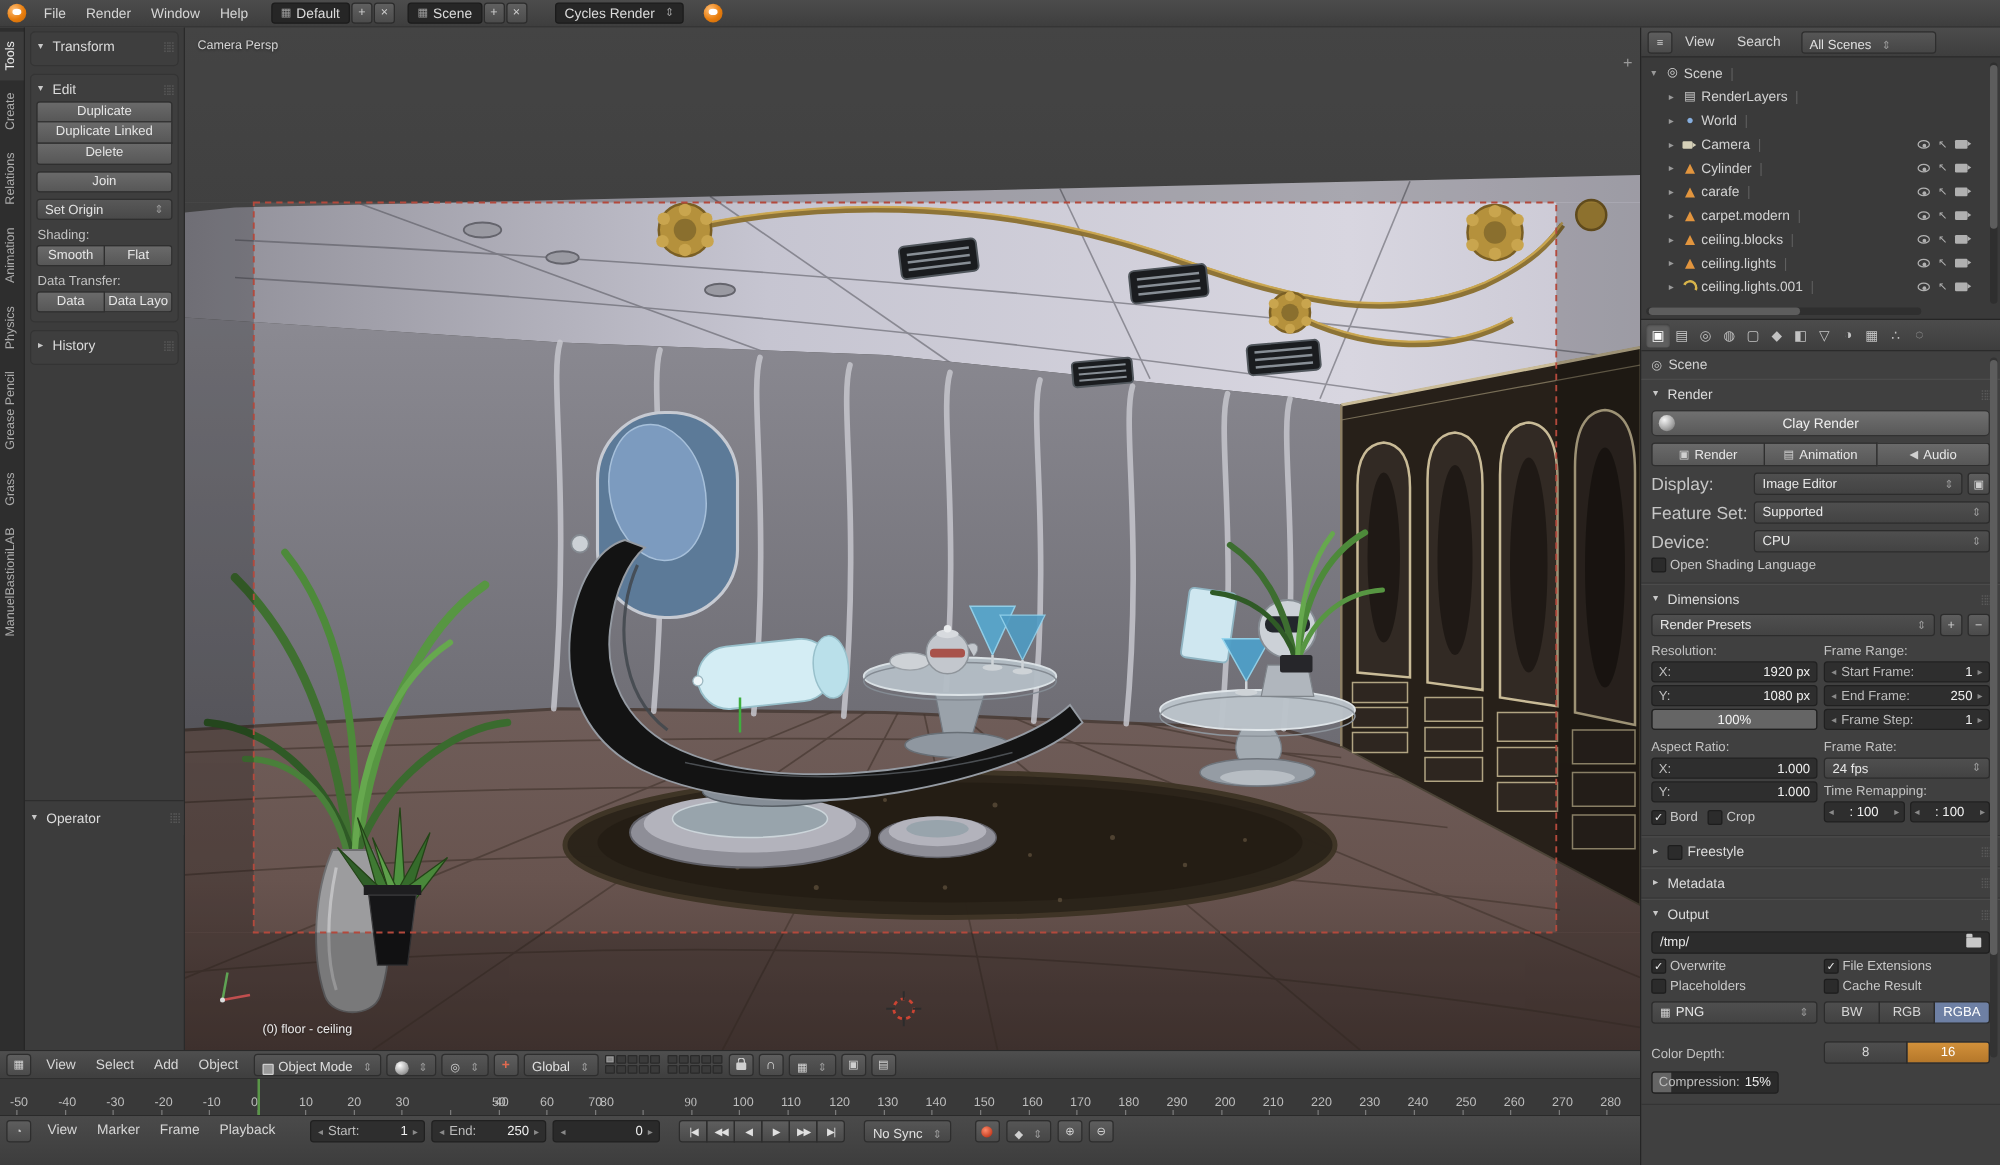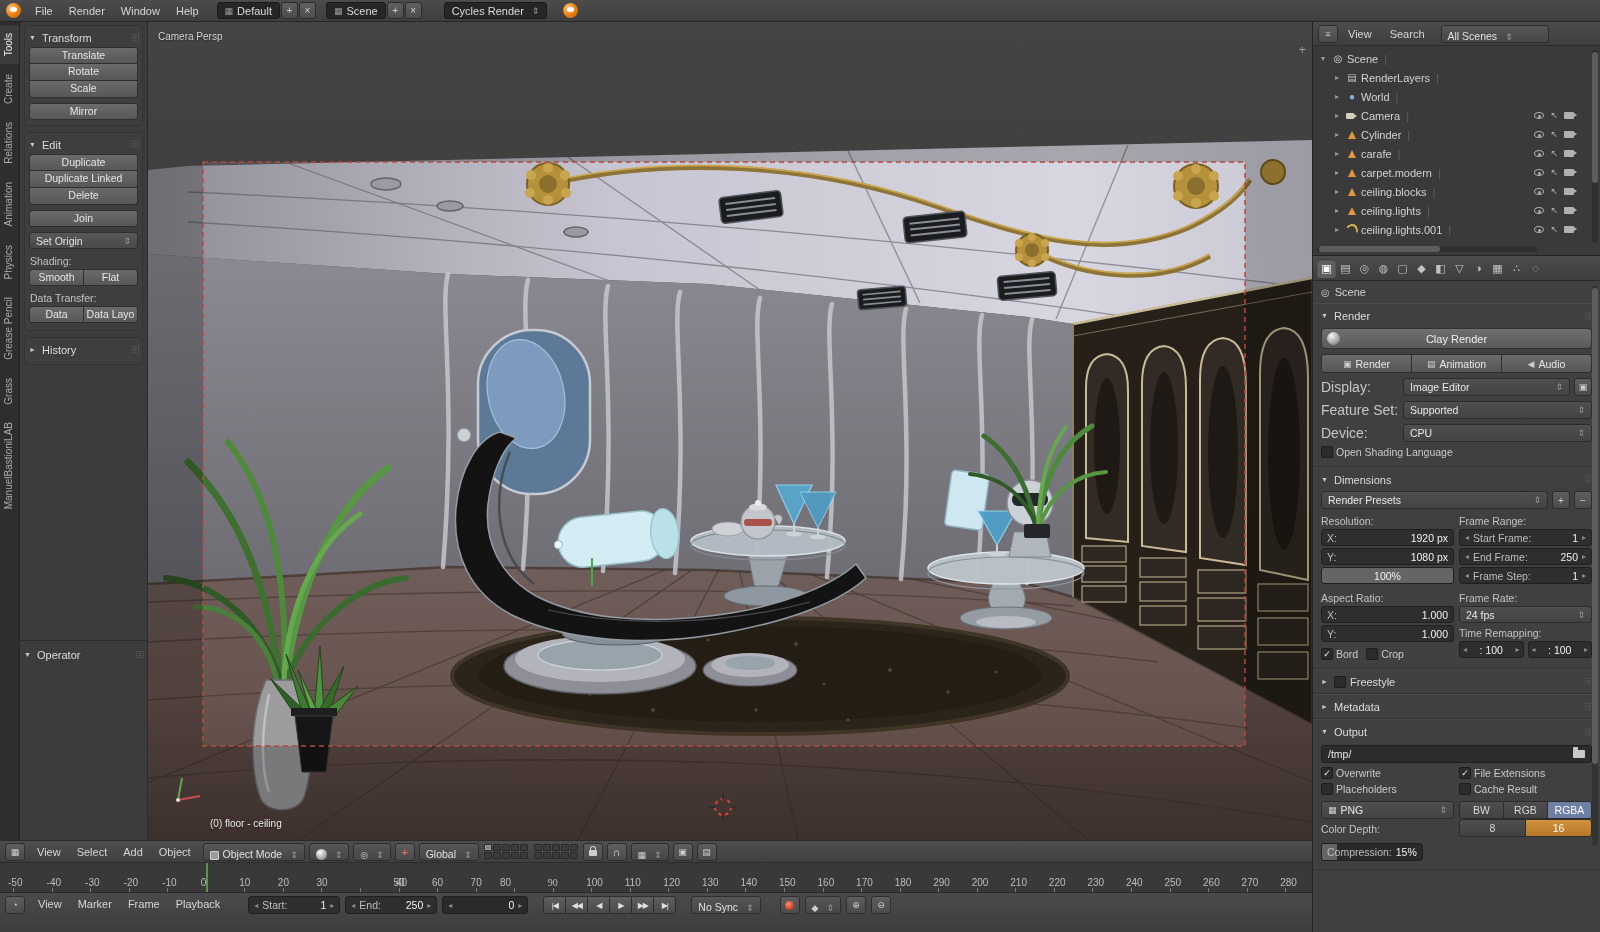--- a/index.html
+++ b/index.html
@@ -195,28 +195,20 @@
       <div class="vtab">ManuelBastioniLAB</div>
     </div>
 
   <div id="toolshelf">
     <div class="panel">
       <div class="phead">
         <span class="tri">▼</span>
         <span>Transform</span>
         <span class="grip">⣿⣿</span>
       </div>
-      <div id="transform-buttons">
-          <div class="btngroup">
-            <div class="btn">Translate</div>
-            <div class="btn">Rotate</div>
-            <div class="btn">Scale</div>
-          </div>
-          <div class="btn solo">Mirror</div>
-        </div>
     </div>
     <div class="panel">
       <div class="phead">
         <span class="tri">▼</span>
         <span>Edit</span>
         <span class="grip">⣿⣿</span>
       </div>
       <div id="edit-buttons">
           <div class="btngroup">
             <div class="btn">Duplicate</div>
@@ -676,21 +668,21 @@
       <span class="tick" style="left: 316.4px;">30</span>
       <span class="tickline" style="left: 321.4px;"></span>
       <span class="tick" style="left: 354.95px; margin-left: 41px;">40</span>
       <span class="tickline" style="left: 359.95px;"></span>
       <span class="tick" style="left: 393.5px;">50</span>
       <span class="tickline" style="left: 398.5px;"></span>
       <span class="tick" style="left: 432.05px;">60</span>
       <span class="tickline" style="left: 437.05px;"></span>
       <span class="tick" style="left: 470.6px;">70</span>
       <span class="tickline" style="left: 475.6px;"></span>
-      <span class="tick" style="left: 500px;">80</span>
+      <span class="tick" style="left: 480px;">80</span>
       <span class="tickline" style="left: 514.15px;"></span>
       <span class="tick" style="left: 547.7px; font-family: Liberation Serif, serif;">90</span>
       <span class="tickline" style="left: 552.7px;"></span>
       <span class="tick" style="left: 586.25px;">100</span>
       <span class="tickline" style="left: 591.25px;"></span>
       <span class="tick" style="left: 624.8px;">110</span>
       <span class="tickline" style="left: 629.8px;"></span>
       <span class="tick" style="left: 663.35px;">120</span>
       <span class="tickline" style="left: 668.35px;"></span>
       <span class="tick" style="left: 701.9px;">130</span>
@@ -1122,21 +1114,21 @@
               <span>PNG</span>
               <span class="updn">⇕</span>
             </div>
         </div>
         <div class="col seg" id="channel-seg">
             <span class="segbtn">BW</span>
             <span class="segbtn">RGB</span>
             <span class="segbtn on">RGBA</span>
           </div>
       </div>
-      <div class="cols" style="margin-top:0;align-items:center">
+      <div class="cols" style="margin-top:14px;align-items:center">
         <div class="col">
             <div class="plab inline">Color Depth:</div>
           </div>
         <div class="col seg" id="depth-seg">
             <span class="segbtn">8</span>
             <span class="segbtn on">16</span>
           </div>
       </div>
       <div class="nfield slider" style="margin-top:6px;height:18px">
         <div class="fill" style="width: 15%;"></div>

